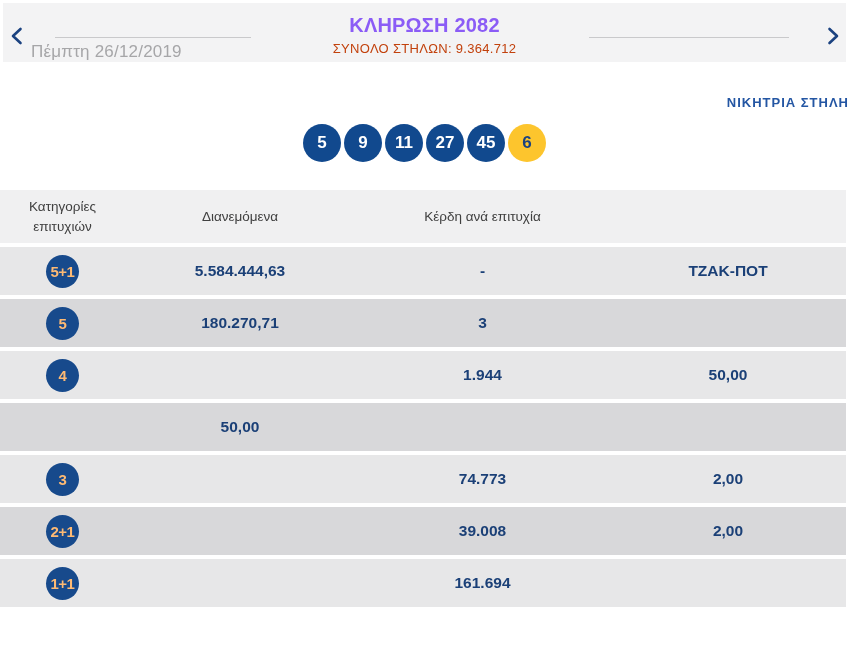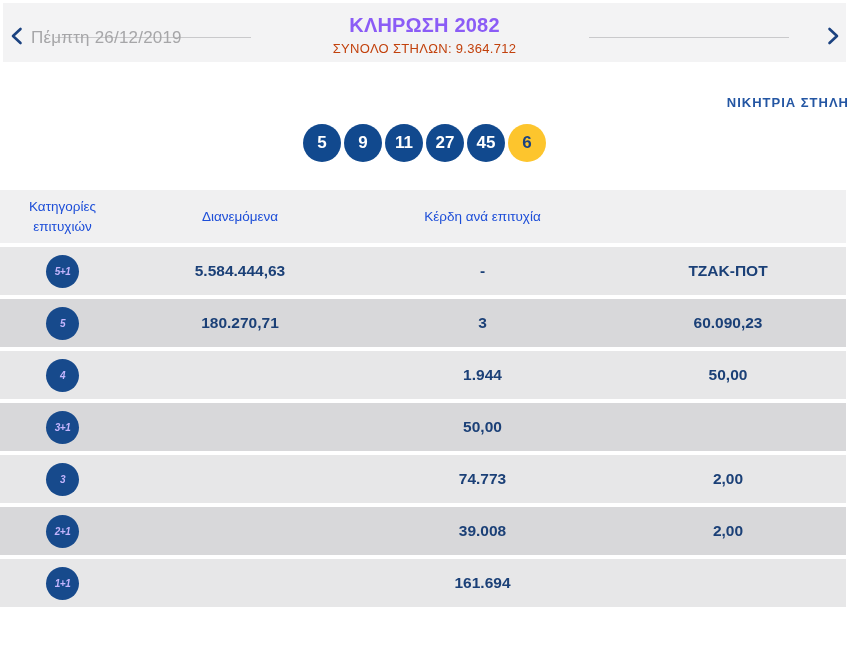--- a/index.html
+++ b/index.html
@@ -22,21 +22,21 @@
     display: flex; align-items: center; justify-content: center;
   }
   .nav-arrow.prev { left: 4px; }
   .nav-arrow.next { right: 4px; }
   .rule {
     position: absolute; top: 34px; height: 1px; background: #c9c9cb;
   }
   .rule.left  { left: 52px;  width: 196px; }
   .rule.right { left: 586px; width: 200px; }
   .draw-date {
-    position: absolute; left: 28px; top: 25px;
+    position: absolute; left: 28px; top: 39px;
     font-size: 17px; color: #a6a6a8; letter-spacing: 0.2px; text-align: center;
   }
   .draw-center {
     position: absolute; left: 0; right: 0; top: 0; text-align: center;
   }
   .draw-title {
     margin-top: 11px;
     font-size: 20px; font-weight: bold; color: #8b5cf6; letter-spacing: 0.2px;
   }
   .draw-subtitle {
@@ -63,38 +63,37 @@
 
   
   .ptable { position: absolute; top: 190px; left: 0; width: 846px; }
   .trow {
     display: grid;
     grid-template-columns: 125px 230px 255px 236px;
     align-items: center;
   }
   .thead {
     background: #f0f0f1; height: 53px;
-    color: #1d4ed8; font-size: 13.5px;
+    color: #404040; font-size: 13.5px;
   }
   .thead .cell { text-align: center; line-height: 1.45; }
   .thead .cell.cat span { display: inline-block; max-width: 90px; }
   .tbody .trow {
     height: 48px; margin-top: 4px;
     font-size: 15.5px; font-weight: bold; color: #1b4077;
   }
   .tbody .trow:nth-child(odd)  { background: #e7e7e8; }
   .tbody .trow:nth-child(even) { background: #d8d8da; }
   .cell { text-align: center; }
   .badge {
     width: 33px; height: 33px; border-radius: 50%;
-    background: #174a8c; color: #c4b5fd;
+    background: #174a8c; color: #fdba74;
     display: flex; align-items: center; justify-content: center;
-    font-size: 10px; font-weight: bold; letter-spacing: -0.5px;
+    font-size: 15px; font-weight: bold; letter-spacing: -0.5px;
     margin: 0 auto;
-    font-style: italic;
   }
 </style>
 </head>
 <body>
 
 <div class="topband">
   <button class="nav-arrow prev">
     <svg width="13" height="18" viewBox="0 0 13 18">
       <path d="M10.5 2 L3 9 L10.5 16" stroke="#1b4280" stroke-width="2.6" fill="none" stroke-linecap="round" stroke-linejoin="round"></path>
     </svg>
@@ -140,34 +139,30 @@
         <div class="cell">5.584.444,63</div>
         <div class="cell">-</div>
         <div class="cell">ΤΖΑΚ-ΠΟΤ</div>
       </div>
       <div class="trow">
         <div class="cell">
           <div class="badge">5</div>
         </div>
         <div class="cell">180.270,71</div>
         <div class="cell">3</div>
-        <div class="cell">60.090,23</div>
       </div>
       <div class="trow">
         <div class="cell">
           <div class="badge">4</div>
         </div>
         <div class="cell"></div>
         <div class="cell">1.944</div>
         <div class="cell">50,00</div>
       </div>
       <div class="trow">
-        <div class="cell">
-          <div class="badge">3+1</div>
-        </div>
         <div class="cell"></div>
         <div class="cell">50,00</div>
       </div>
       <div class="trow">
         <div class="cell">
           <div class="badge">3</div>
         </div>
         <div class="cell"></div>
         <div class="cell">74.773</div>
         <div class="cell">2,00</div>

